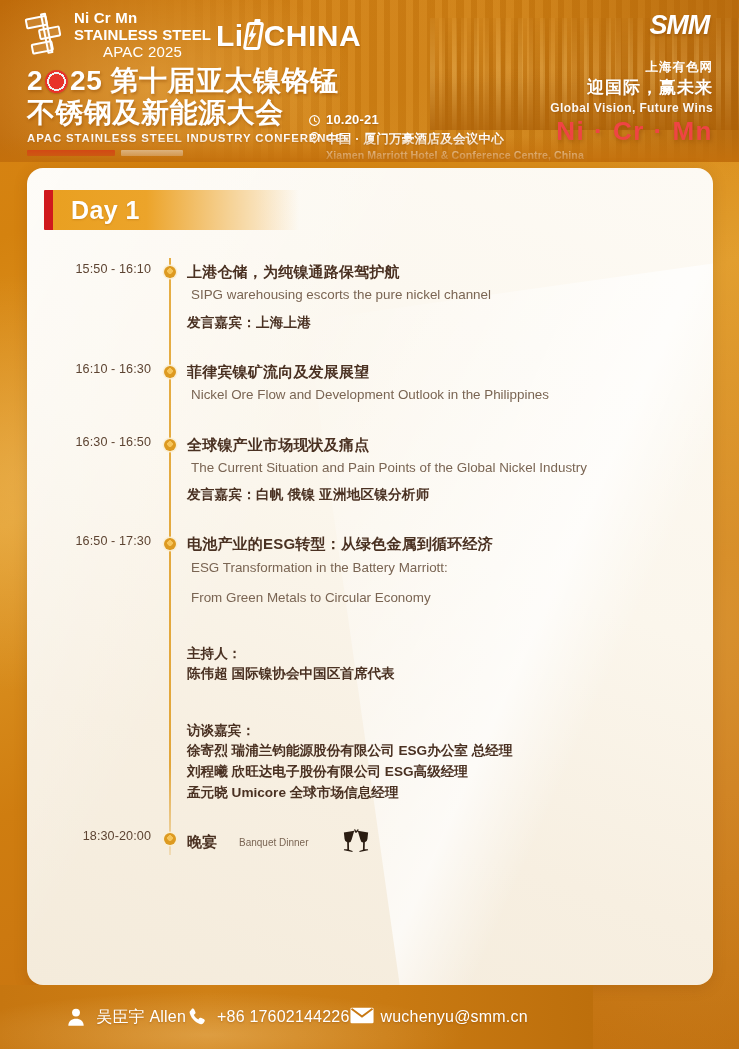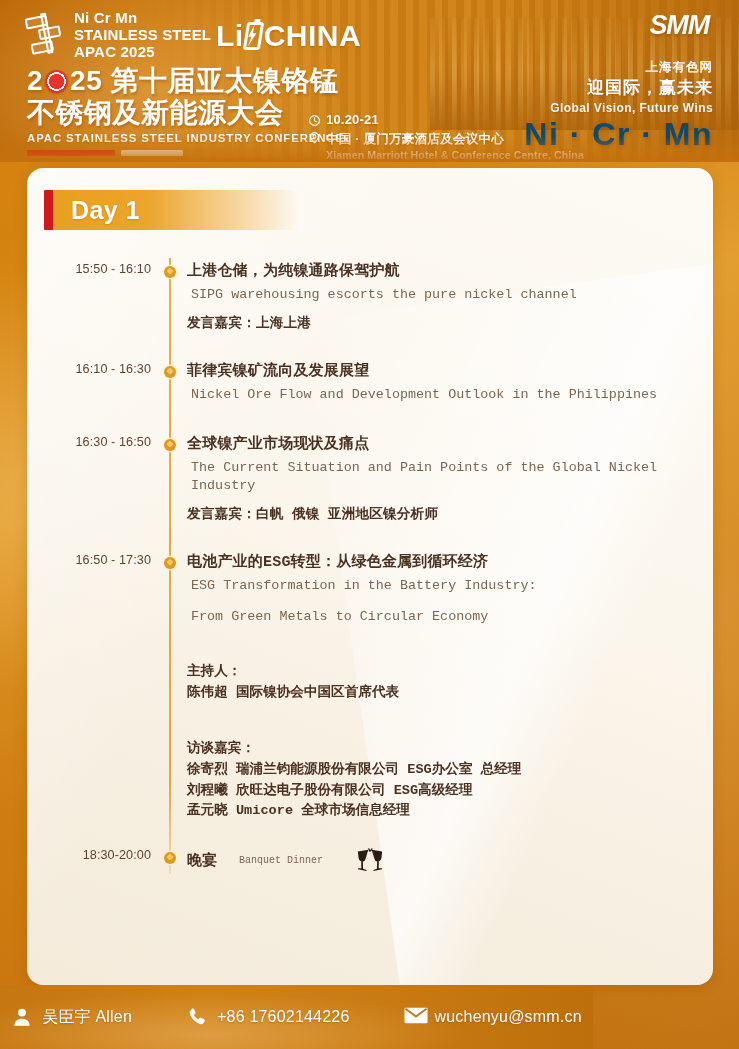--- a/index.html
+++ b/index.html
@@ -65,21 +65,21 @@
     position: absolute; display: block; border: 2px solid #fff; border-radius: 2px;
     background: rgba(255,255,255,.10);
   }
   .logo-mark .b1 { left: 1px;  top: 2px;  width: 22px; height: 11px; }
   .logo-mark .b2 { left: 12px; top: 15px; width: 22px; height: 11px; }
   .logo-mark .b3 { left: 2px;  top: 28px; width: 22px; height: 11px; }
   .logo-mark .v  { left: 17px; top: 0px;  width: 6px;  height: 41px; border-radius:1px; }
   .logo-txt { color: #fff; line-height: 1.12; }
   .logo-txt .l1 { font-size: 15px; font-weight: 700; letter-spacing:.2px; }
   .logo-txt .l2 { font-size: 15px; font-weight: 700; letter-spacing:.1px; }
-  .logo-txt .l3 { font-size: 15px; font-weight: 700; letter-spacing:.2px; }
+  .logo-txt .l3 { font-size: 15px; font-weight: 400; letter-spacing:.2px;text-align:center; }
 
   
   .lichina {
     position: absolute; left: 216px; top: 19px;
     display: flex; align-items: center;
     color: #fff; font-size: 30px; font-weight: 700; letter-spacing: .5px;
     text-shadow: 0 1px 2px rgba(120,60,0,.35);
   }
   .batt-glyph {
     width: 17px; height: 28px; margin: 0 2px 0 1px; position: relative;
@@ -138,22 +138,22 @@
   .meta-ico svg { display: block; }
   .meta-date { font-size: 13px; font-weight: 700; letter-spacing: .2px; text-shadow: 0 1px 2px rgba(130,65,4,.4); }
   .meta-cn { font-size: 12.6px; font-weight: 700; letter-spacing: .2px; text-shadow: 0 1px 2px rgba(130,65,4,.4); }
   .meta-en { font-size: 10.6px; font-weight: 700; letter-spacing: .1px; margin-top: 1px; text-shadow: 0 1px 2px rgba(130,65,4,.4); }
 
   
   .slogan { position: absolute; right: 26px; top: 76px; text-align: right; color: #fff; }
   .slogan .cn { font-size: 17px; font-weight: 700; letter-spacing: 1px; text-shadow: 0 1px 3px rgba(130,65,4,.45); }
   .slogan .en { font-size: 12px; font-weight: 700; letter-spacing: .4px; margin-top: 2px; opacity:.95; text-shadow: 0 1px 2px rgba(130,65,4,.4); }
   .nicrmn {
-    position: absolute; right: 26px; top: 116px; color: #0c4a6e;
-    font-size: 32px; font-weight: 700; letter-spacing: 1.5px;
+    position: absolute; right: 26px; top: 116px; color: #ef4444;
+    font-size: 26px; font-weight: 700; letter-spacing: 1.5px;
     text-shadow: 1px 2px 4px rgba(130,65,4,.5);
   }
 
   
   .card {
     position: absolute; left: 27px; top: 168px; width: 686px; height: 817px;
     border-radius: 16px; overflow: hidden;
     background:
       linear-gradient(118deg, rgba(255,255,255,.55) 0%, rgba(255,255,255,0) 38%),
       linear-gradient(200deg, #fdfaf4 0%, #fbf6ec 45%, #f7efe1 72%, #f4ebdb 100%);
@@ -187,21 +187,21 @@
   .row { position: relative; display: flex; padding: 0 0 0 0; }
   .row-time {
     width: 133px; flex: 0 0 133px; text-align: right; padding-right: 9px;
     color: #5d4432; font-size: 12.6px; letter-spacing: .1px; white-space: nowrap;
   }
   .dot {
     position: absolute; left: 137px; width: 12px; height: 12px; border-radius: 50%;
     background: radial-gradient(circle at 50% 42%, #f6c55c 0 30%, #dd9a21 32% 100%);
     box-shadow: 0 0 0 1.5px rgba(250,238,212,.9);
   }
-  .row-body { padding-left: 27px; font-family: Liberation Mono, monospace; }
+  .row-body { padding-left: 27px; }
   .s-cn {
     color: #4a3122; font-size: 15px; font-weight: 700; letter-spacing: .2px;
     line-height: 1.35;
   }
   .s-en {
     color: #7a6553; font-size: 13.4px; line-height: 1.38; margin-top: 4px;
     padding-left: 4px;
   }
   .s-sp {
     color: #4a3122; font-size: 13.6px; font-weight: 700; margin-top: 9px; letter-spacing: .2px;
@@ -211,21 +211,21 @@
   .panel-people .nm { font-weight: 700; }
 
   .banquet { display: flex; align-items: center; gap: 22px; }
   .banquet .b-cn { color: #4a3122; font-size: 15px; font-weight: 700; }
   .banquet .b-en { color: #7a6553; font-size: 10px; }
   .cheers { width: 30px; height: 26px; margin-left: 10px; }
 
   
   .footer {
     position: absolute; left: 0; bottom: 0; width: 593px; height: 64px;
-    display: flex; align-items: center; justify-content: center; gap: 54px;
+    display: flex; align-items: center; justify-content: center; 
     background: linear-gradient(90deg,#c67610 0%,#cf8016 35%,#c97a12 65%,#bd6f0c 100%);
   }
   .footer::after {
     content:""; position:absolute; inset:0; pointer-events:none;
     background: radial-gradient(ellipse 360px 60px at 35% 78%, rgba(255,225,165,.30), rgba(255,225,165,0) 72%);
   }
   .f-item { display: flex; align-items: center; gap: 9px; color: #fff; position: relative; z-index:2; }
   .f-item .f-txt { font-size: 16px; letter-spacing: .2px; text-shadow: 0 1px 2px rgba(120,60,0,.35); }
   .f-ico { width: 22px; height: 22px; flex: 0 0 22px; }
   .f-ico svg { display: block; }
@@ -352,21 +352,21 @@
         <div class="s-en">The Current Situation and Pain Points of the Global Nickel Industry</div>
         <div class="s-sp">发言嘉宾：白帆 俄镍 亚洲地区镍分析师</div>
       </div>
     </div>
 
     <div class="row" style="margin-top:30px;">
       <div class="row-time">16:50 - 17:30</div>
       <span class="dot" style="top:4px;"></span>
       <div class="row-body">
         <div class="s-cn">电池产业的ESG转型：从绿色金属到循环经济</div>
-        <div class="s-en">ESG Transformation in the Battery Industry:</div>
+        <div class="s-en">ESG Transformation in the Battery Marriott:</div>
         <div class="s-en" style="margin-top:12px;">From Green Metals to Circular Economy</div>
         <div class="panel-people">
           <div class="lbl">主持人：</div>
           <div class="nm">陈伟超 国际镍协会中国区首席代表</div>
           <div class="lbl">访谈嘉宾：</div>
           <div class="nm">徐寄烈 瑞浦兰钧能源股份有限公司 ESG办公室 总经理</div>
           <div class="nm">刘程曦 欣旺达电子股份有限公司 ESG高级经理</div>
           <div class="nm">孟元晓 Umicore 全球市场信息经理</div>
         </div>
       </div>

